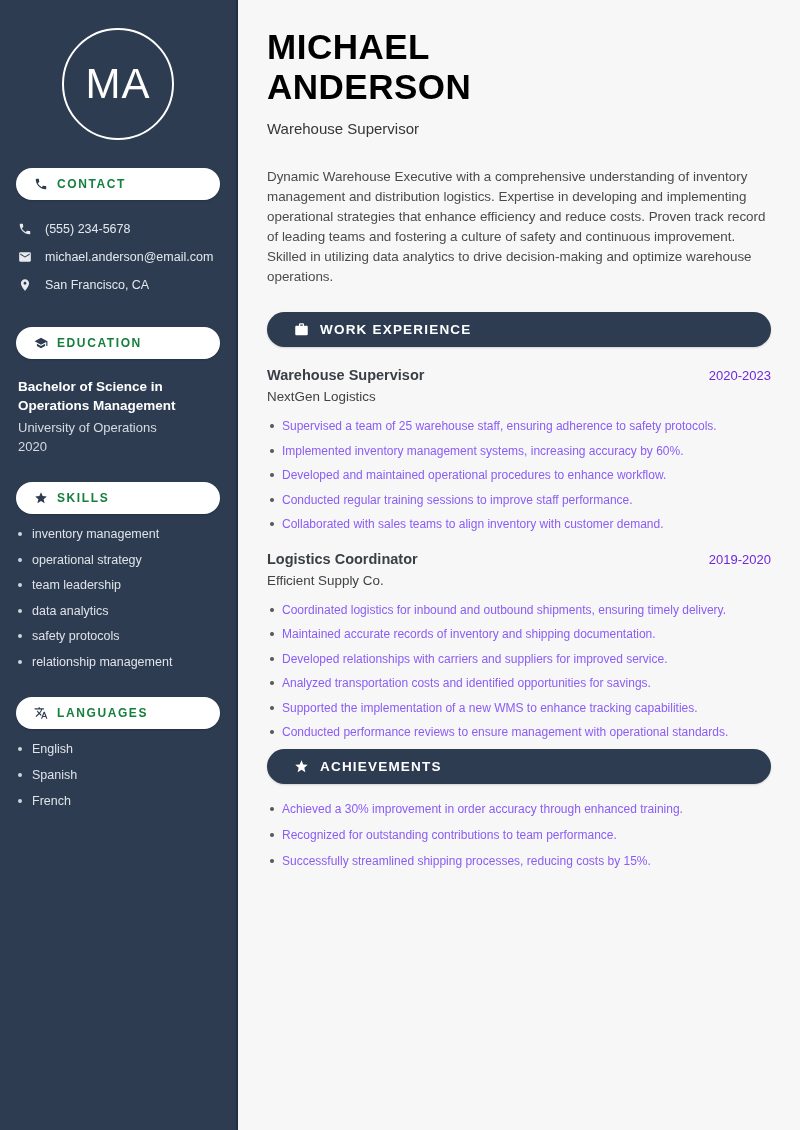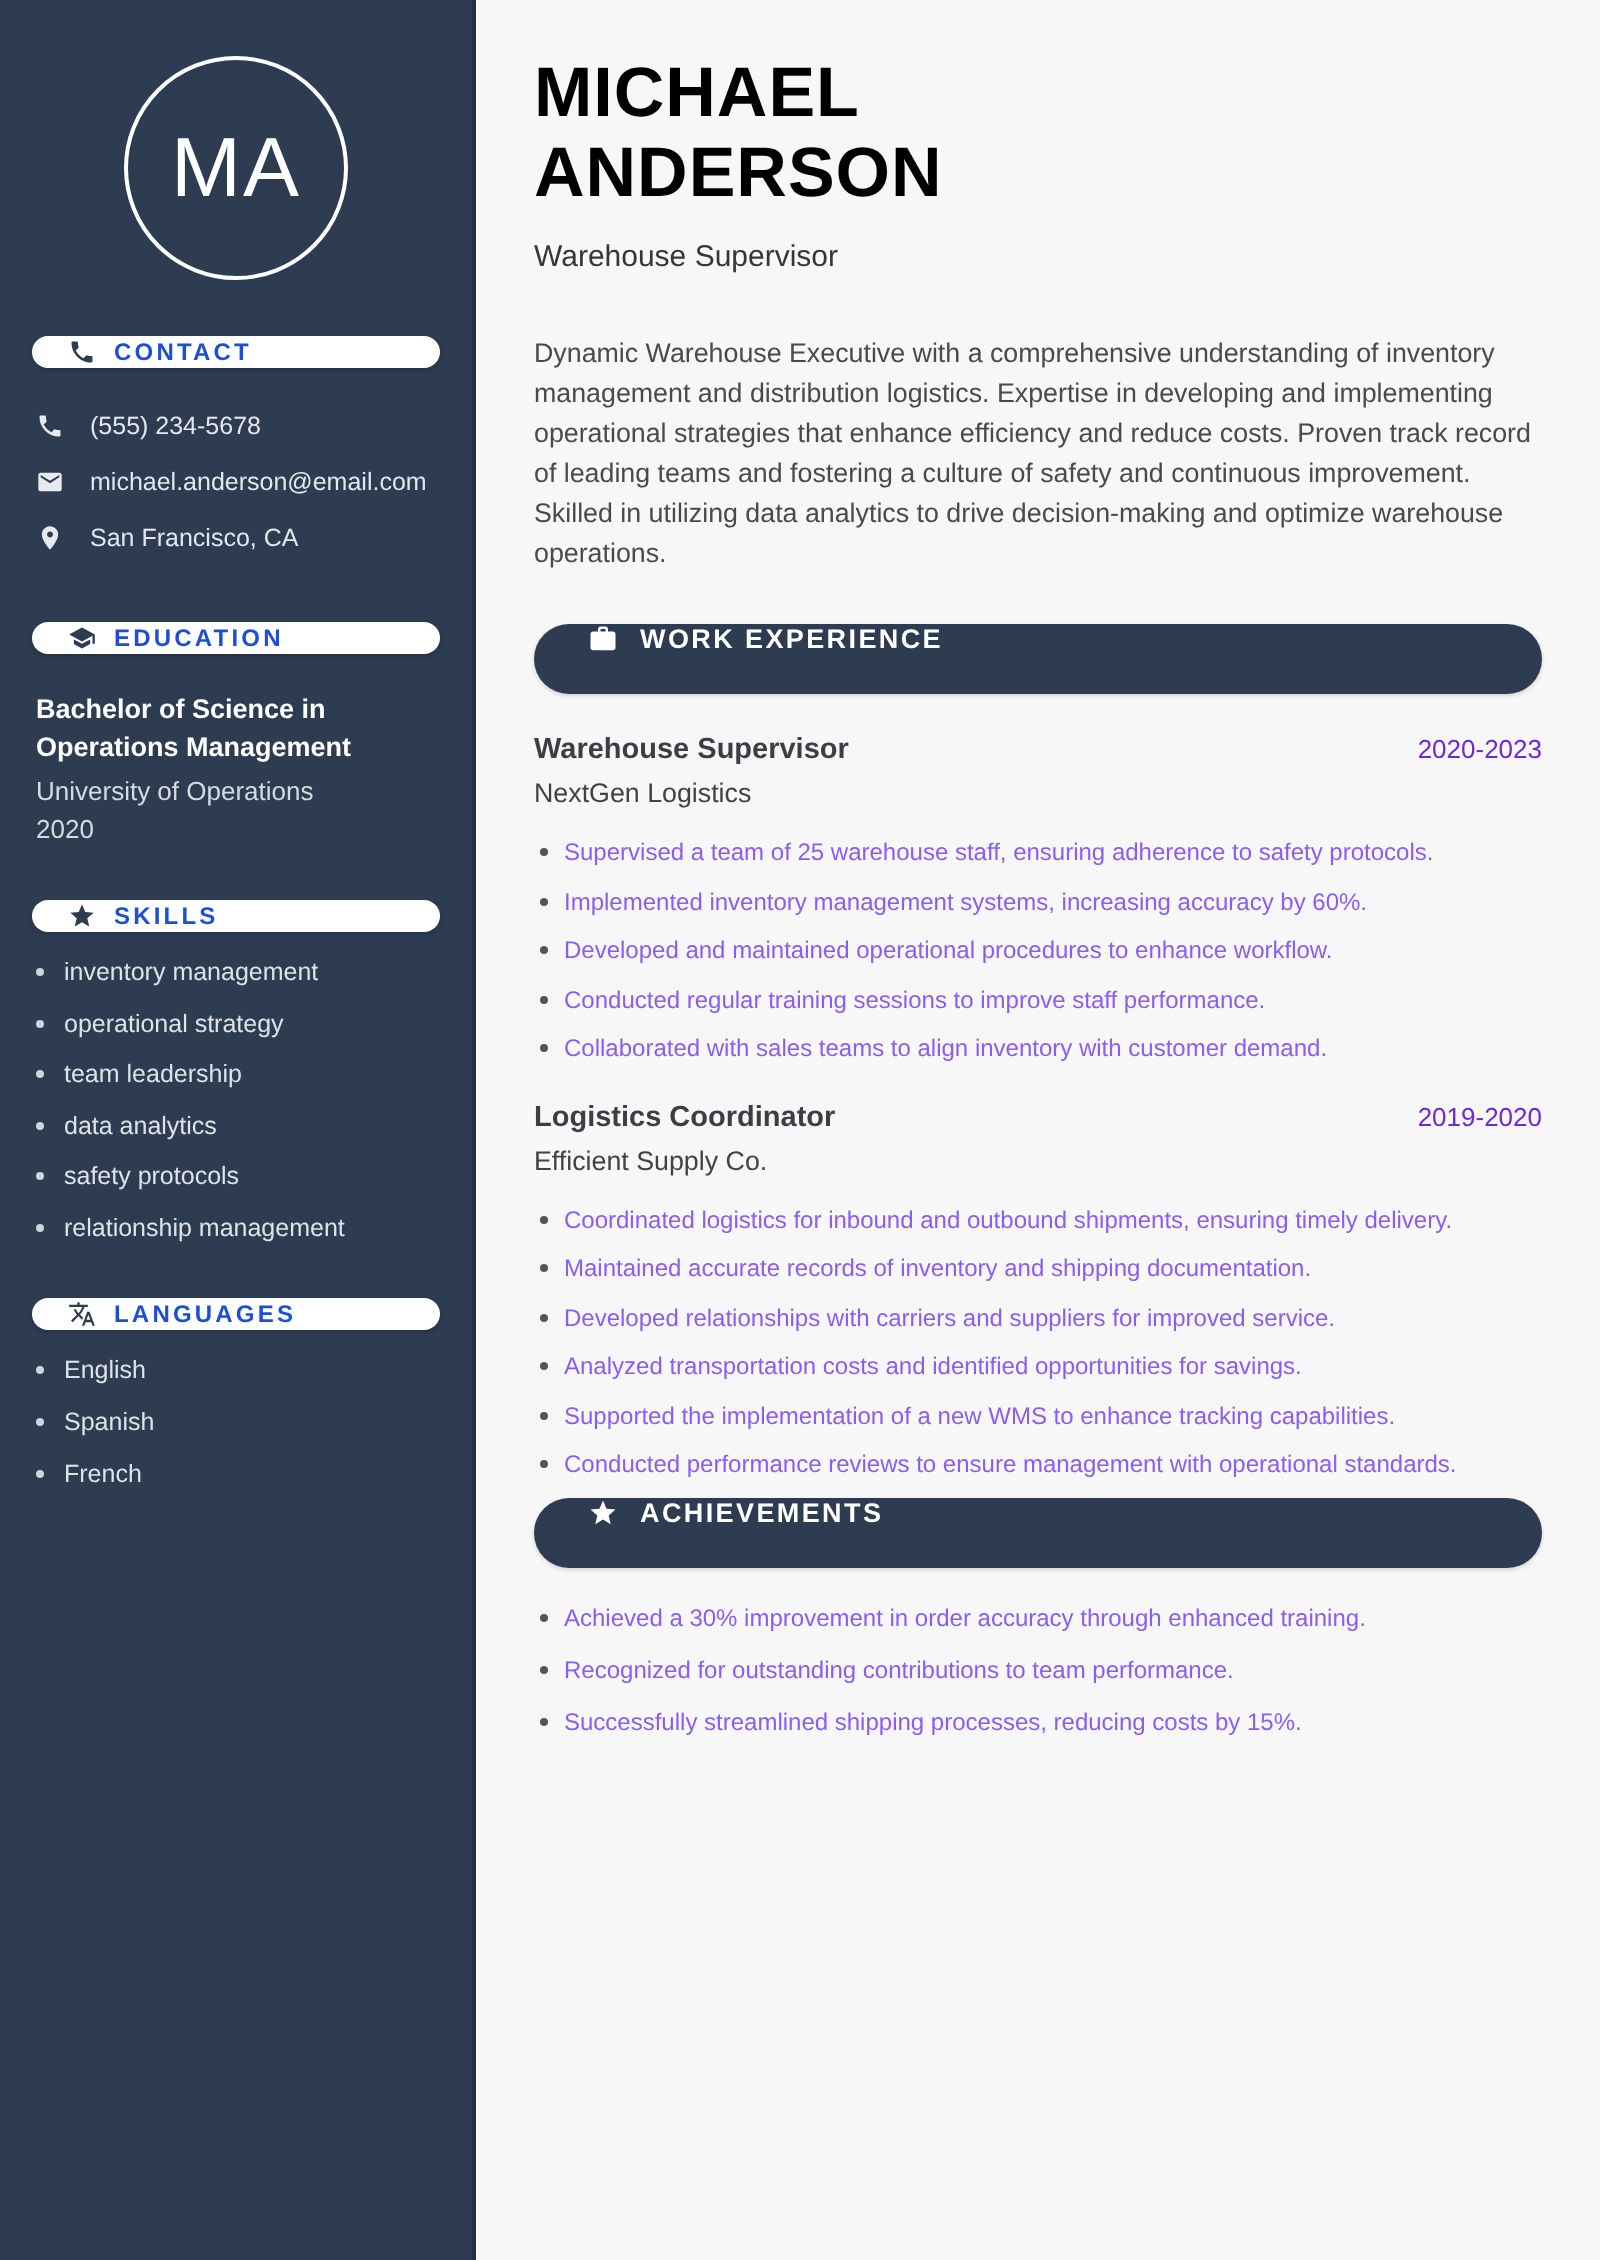--- a/index.html
+++ b/index.html
@@ -15,23 +15,23 @@
     border-right:2px solid #232f40;
   }
   .avatar {
     width:112px; height:112px; margin:0 auto;
     border:2.5px solid #fff; border-radius:50%;
     display:flex; align-items:center; justify-content:center;
   }
   .avatar span { font-size:42px; font-weight:400; letter-spacing:1px; color:#fff; }
 
   .pill {
-    margin-top:28px; height:16px; background:#fff; border-radius:16px;
+    margin-top:28px; height:32px; background:#fff; border-radius:16px;
     display:flex; align-items:center; gap:9px; padding:0 18px;
-    color:#1d4ed8; font-size:12px; font-weight:700; letter-spacing:1.6px;
+    color:#15803d; font-size:12px; font-weight:700; letter-spacing:1.6px;
     box-shadow:0 1px 2px rgba(0,0,0,.18);
   }
   .pill svg { width:14px; height:14px; fill:#2d3c51; flex:none; }
 
   .contact-list { margin-top:15px; }
   .contact-row { display:flex; align-items:center; gap:13px; padding:7px 2px; }
   .contact-row svg { width:14px; height:14px; fill:#e8ebee; flex:none; }
   .contact-row span { font-size:12.5px; color:#e4e8ec; }
 
   .edu-block { margin-top:18px; padding:0 2px; }
@@ -45,21 +45,21 @@
   ul.lang-list li { margin-bottom:12px; }
 
   
   .main { flex:1; padding:27px 29px 0 29px; background:#f7f7f8; }
   .name { color:#000000; font-size:35px; line-height:40px; font-weight:700; letter-spacing:.5px; }
   .job-title { margin-top:13px; font-size:15px; color:#363636; }
   .summary { margin-top:30px; font-size:13.4px; line-height:20px; color:#4a4a4a; }
 
   .section-bar {
     margin-top:25px; height:35px; background:#2d3c51; border-radius:18px;
-    display:flex; gap:11px; padding:0 27px;
+    display:flex; align-items:center; gap:11px; padding:0 27px;
     color:#fff; font-size:13.5px; font-weight:700; letter-spacing:1.2px;
     box-shadow:0 1px 2px rgba(0,0,0,.15);
   }
   .section-bar svg { width:15px; height:15px; fill:#fff; flex:none; }
   .section-bar.tight { margin-top:6px; }
 
   .job-head { display:flex; justify-content:space-between; align-items:baseline; margin-top:20px; }
   .job-name { font-size:14.5px; font-weight:700; color:#3a3f46; }
   .job-dates { font-size:13px; color:#6d28d9; }
   .job-company { margin-top:6px; font-size:13.4px; color:#424242; }

